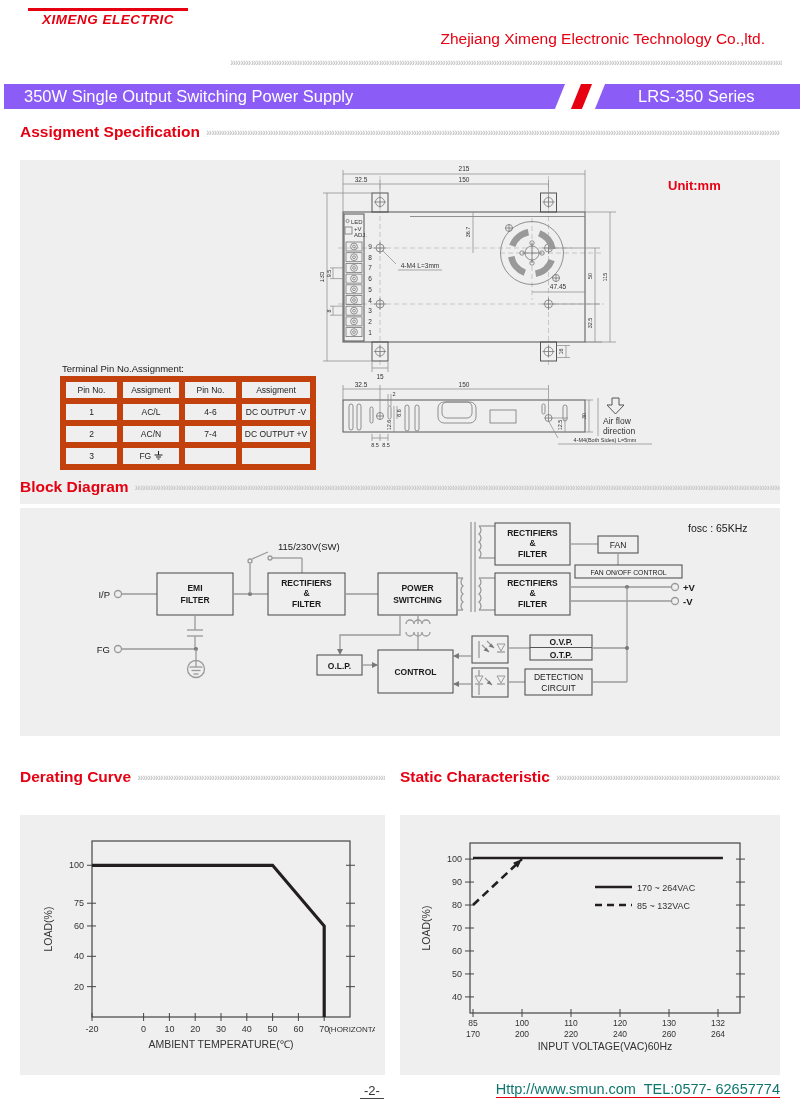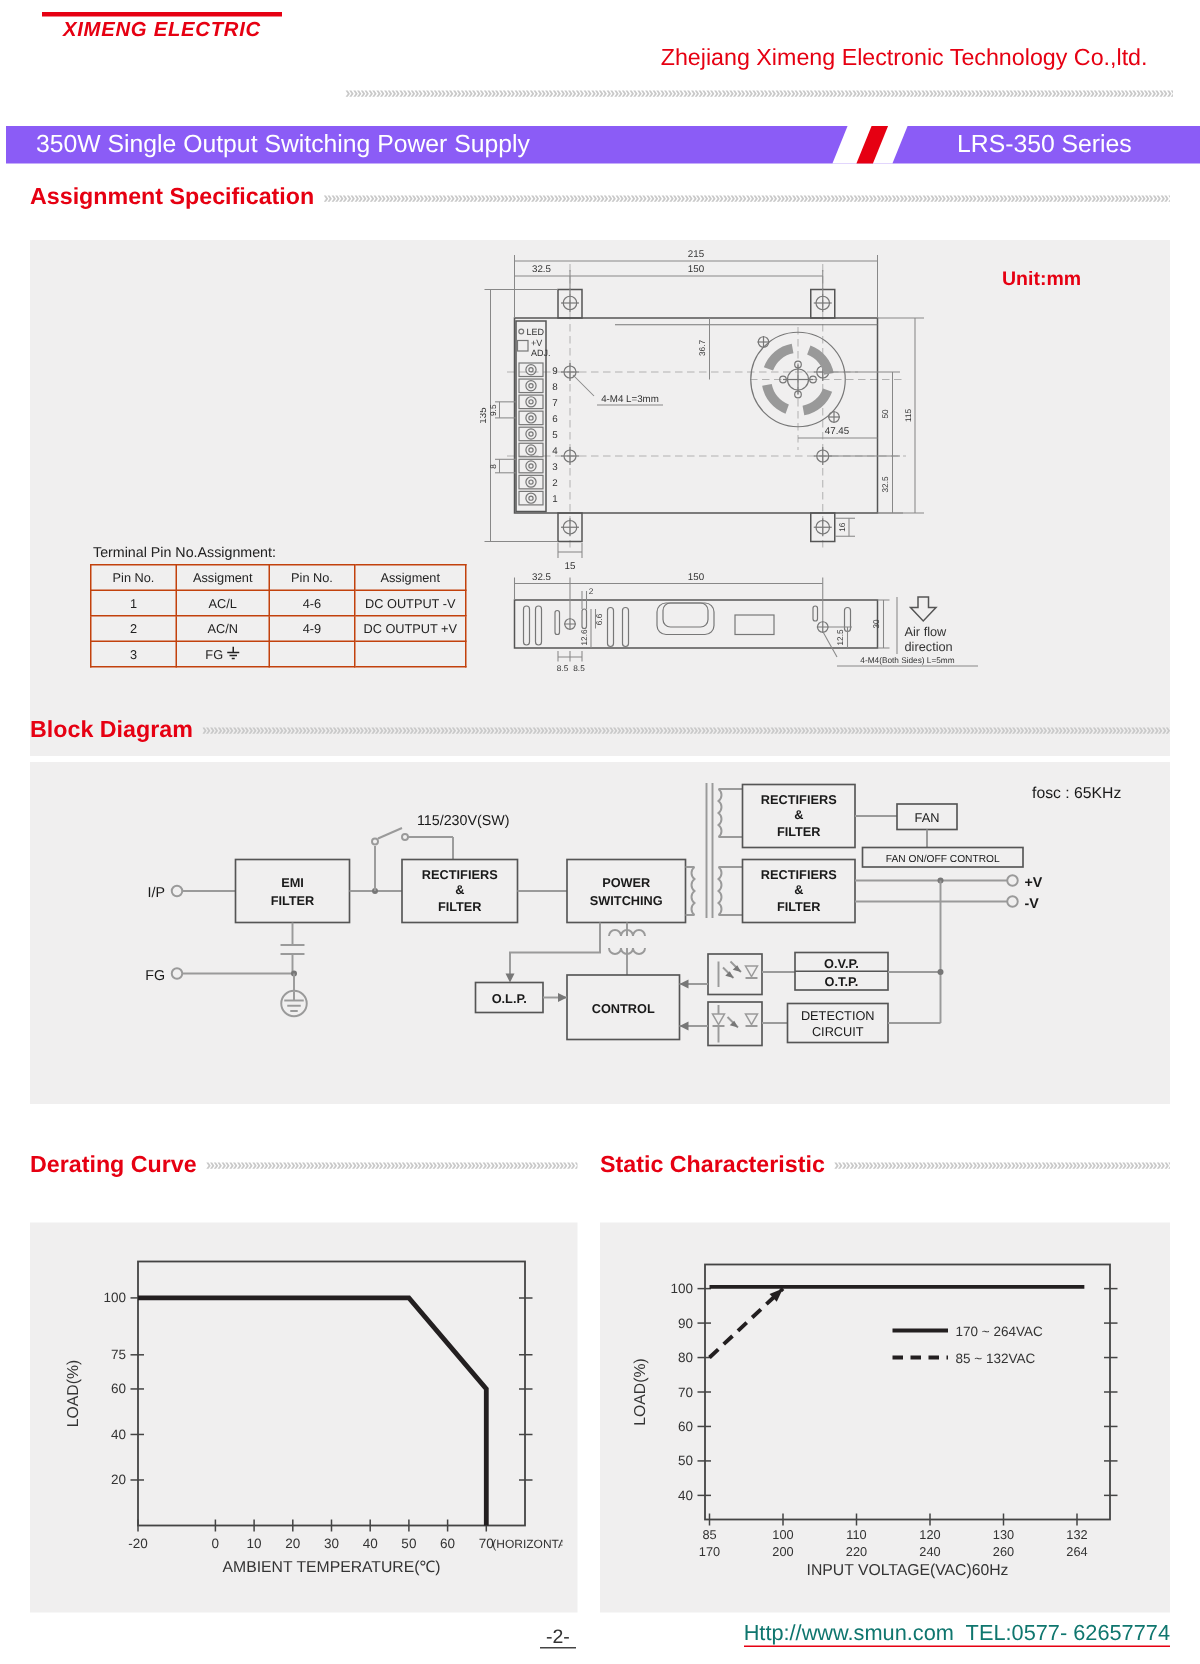--- a/index.html
+++ b/index.html
@@ -43,21 +43,21 @@
   
   .heading-row{display:flex;align-items:center;gap:6px;}
   .heading-text{color:#e60012;font-size:15.5px;font-weight:bold;white-space:nowrap;}
   .heading-row .chevrons{flex:1;}
   
   .panel{background:#f0efef;}
   .unit{color:#e60012;font-weight:bold;font-size:13px;}
   
   .pin-table-title{font-size:9.5px;color:#222;}
   table.pin-table{border-collapse:collapse;font-size:8.5px;color:#222;background:transparent;}
-  table.pin-table td{border:1px solid #c2410c;text-align:center;height:16px;padding:0 2px;}
+  table.pin-table td{border:6px solid #c2410c;text-align:center;height:16px;padding:0 2px;}
   
   svg{font-family:"Liberation Sans",sans-serif;}
   .ol{stroke:#555;stroke-width:1;fill:none;}
   .ol2{stroke:#777;stroke-width:0.8;fill:none;}
   .dl{stroke:#888;stroke-width:0.7;fill:none;}
   .cl{stroke:#aaa;stroke-width:0.6;stroke-dasharray:5,3;fill:none;}
   .dt{font-size:6.5px;fill:#333;text-anchor:middle;}
   .dts{font-size:5.5px;fill:#333;text-anchor:middle;}
   .lt{font-size:6px;fill:#333;}
   .bbox{fill:none;stroke:#555;stroke-width:1.1;}
@@ -83,21 +83,21 @@
 <div class="abs chevrons header-chevrons">»»»»»»»»»»»»»»»»»»»»»»»»»»»»»»»»»»»»»»»»»»»»»»»»»»»»»»»»»»»»»»»»»»»»»»»»»»»»»»»»»»»»»»»»»»»»»»»»»»»»»»»»»»»»»»»»»»»»»»»»»»»»»»»»»»</div>
 
 <div class="abs banner">
   <span class="banner-title">350W Single Output Switching Power Supply</span>
   <span class="banner-gap"></span>
   <span class="banner-slash"></span>
   <span class="banner-series">LRS-350  Series</span>
 </div>
 
 <div class="abs heading-row" style="left:20px;top:123px;width:760px;">
-  <span class="heading-text">Assignment Specification</span>
+  <span class="heading-text">Assigment Specification</span>
   <span class="chevrons">»»»»»»»»»»»»»»»»»»»»»»»»»»»»»»»»»»»»»»»»»»»»»»»»»»»»»»»»»»»»»»»»»»»»»»»»»»»»»»»»»»»»»»»»»»»»»»»»»»»»»»»»»»»»»»»»»»»»»»»»»»»»»»»»»»</span>
 </div>
 
 <div class="abs panel" style="left:20px;top:160px;width:760px;height:344px;">
   <div class="abs unit" style="left:648px;top:18px;">Unit:mm</div>
 
   <svg class="abs" style="left:300px;top:0px;" width="470" height="240" viewBox="0 0 470 240">
 
     <line class="cl" x1="60" y1="16" x2="60" y2="208"></line>
     <line class="cl" x1="228.5" y1="16" x2="228.5" y2="208"></line>
@@ -341,21 +341,21 @@
     </tr>
     <tr>
       <td>1</td>
       <td>AC/L</td>
       <td>4-6</td>
       <td>DC OUTPUT -V</td>
     </tr>
     <tr>
       <td>2</td>
       <td>AC/N</td>
-      <td>4-9</td>
+      <td>7-4</td>
       <td>DC OUTPUT +V</td>
     </tr>
     <tr>
       <td>3</td>
       <td>
         <span>FG</span>
         <svg width="9" height="9" viewBox="0 0 9 9" style="vertical-align:-1px">
           <line x1="4.5" y1="0" x2="4.5" y2="4" stroke="#222" stroke-width="1"></line>
           <line x1="0.5" y1="4" x2="8.5" y2="4" stroke="#222" stroke-width="1"></line>
           <line x1="2" y1="6" x2="7" y2="6" stroke="#222" stroke-width="1"></line>

